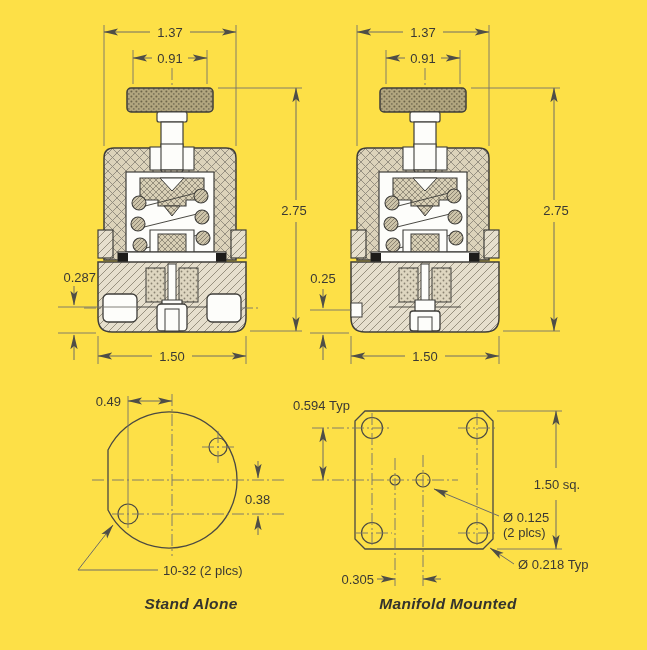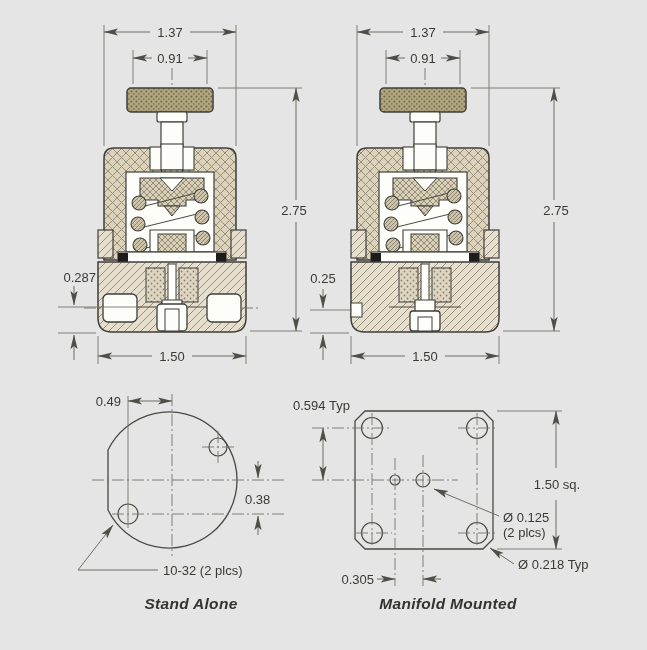--- a/index.html
+++ b/index.html
@@ -1,17 +1,17 @@
 <!DOCTYPE html>
 <html><head>
 <meta charset="utf-8">
 <style>
   html,body{margin:0;padding:0;background:#ffffff;}
   .canvas{
-    position:relative;width:647px;height:650px;background:#e5e5e5;
+    position:relative;width:647px;height:650px;background:#fde047;
     font-family:"Liberation Sans",sans-serif;overflow:hidden;
   }
   svg{display:block}
   text{fill:#3a3934;font-family:"Liberation Sans",sans-serif;font-size:13px;}
   .cap{font-style:italic;font-weight:600;font-size:15.5px;fill:#34332d;letter-spacing:.3px;}
   .dimline{stroke:#6e6d66;stroke-width:1;fill:none;}
   .extline{stroke:#74736b;stroke-width:0.9;fill:none;}
   .cline{stroke:#74736b;stroke-width:0.9;fill:none;stroke-dasharray:12 3 2 3;}
   .thin{stroke:#4a4943;stroke-width:1;fill:none;}
   .white{fill:#fdfdfa;}

